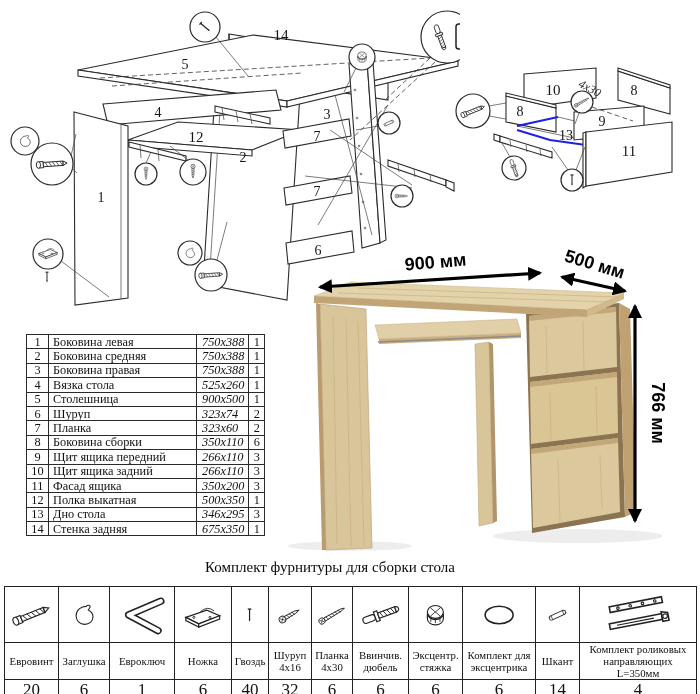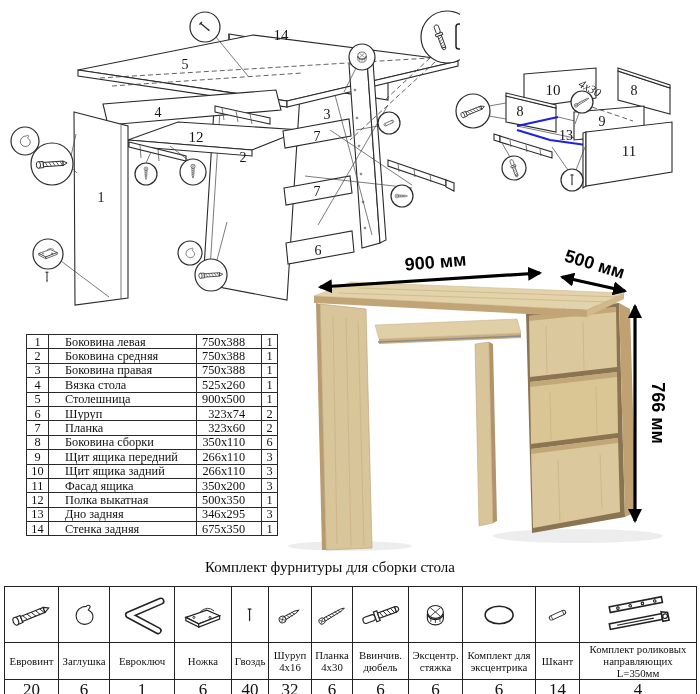--- a/index.html
+++ b/index.html
@@ -15,25 +15,25 @@
   .callout{stroke:#2b2b2b;stroke-width:1.2;fill:#ffffff;}
   .plabel{font-family:"Liberation Serif",serif;font-size:14px;fill:#151515;text-anchor:middle;}
   .plabel-big{font-family:"Liberation Serif",serif;font-size:15px;fill:#151515;text-anchor:middle;}
   .note{font-family:"Liberation Serif",serif;font-style:italic;font-size:12px;fill:#222;text-anchor:middle;}
   .dim-text{font-family:"Liberation Sans",sans-serif;font-weight:bold;font-size:18px;fill:#000;text-anchor:middle;}
   .dim-line{stroke:#000;stroke-width:3.2;fill:none;}
   .grain{stroke:#c6ad7f;stroke-width:0.8;fill:none;opacity:.8;}
   
   #parts-table{position:absolute;left:26px;top:334px;border-collapse:collapse;table-layout:fixed;
                font-size:12.3px;background:#fff;}
-  #parts-table td{border:1px solid #2a2a2a;height:13.4px;line-height:12px;padding:0 16px;
+  #parts-table td{border:1px solid #2a2a2a;height:13.4px;line-height:12px;padding:0 4px;
                   overflow:hidden;white-space:nowrap;}
   #parts-table .c-num{text-align:center;padding:0 1px;}
   #parts-table .c-name{text-align:left;}
-  #parts-table .c-size{text-align:right;padding-left:5px;}
+  #parts-table .c-size{text-align:left;padding-left:5px;font-style:italic;}
   #parts-table .c-qty{text-align:center;padding:0 1px;}
   
   .hw-title{position:absolute;left:60px;top:559px;width:540px;text-align:center;
             font-size:15px;color:#0a0a0a;}
   #hw-table{position:absolute;left:4px;top:586px;border-collapse:collapse;table-layout:fixed;background:#fff;}
   #hw-table td{border:1.2px solid #222;text-align:center;vertical-align:middle;padding:0;}
   #hw-table .r-icon td{height:55px;}
   #hw-table .hw-label{font-size:10.8px;line-height:1.12;height:29px;padding:0 1px;}
   #hw-table .hw-qty{font-size:17px;height:20px;}
   .hw-ic{width:92%;height:50px;margin:0 auto;}
@@ -482,21 +482,21 @@
           <td class="c-qty">3</td>
         </tr>
         <tr>
           <td class="c-num">12</td>
           <td class="c-name">Полка выкатная</td>
           <td class="c-size">500x350</td>
           <td class="c-qty">1</td>
         </tr>
         <tr>
           <td class="c-num">13</td>
-          <td class="c-name">Дно задняя</td>
+          <td class="c-name">Дно стола</td>
           <td class="c-size">346x295</td>
           <td class="c-qty">3</td>
         </tr>
         <tr>
           <td class="c-num">14</td>
           <td class="c-name">Стенка задняя</td>
           <td class="c-size">675x350</td>
           <td class="c-qty">1</td>
         </tr>
       </tbody>

